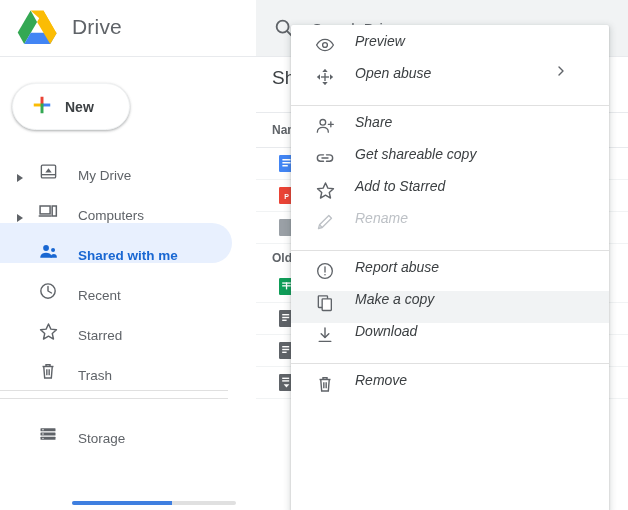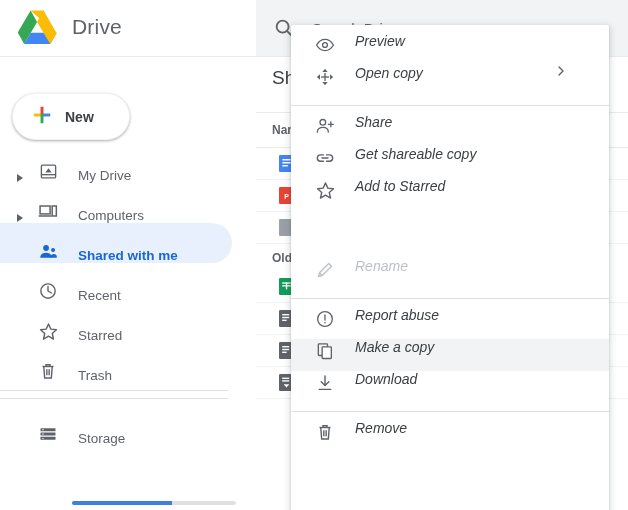--- a/index.html
+++ b/index.html
@@ -51,21 +51,21 @@
   }
   .search-input::placeholder { color: #5f6368; opacity: 1; }
 
   
   .sidebar {
     position: absolute; left: 0; top: 57px;
     width: 256px; height: 453px;
     background: #ffffff;
   }
   .new-btn {
-    position: absolute; left: 12px; top: 36px;
+    position: absolute; left: 12px; top: 26px;
     height: 47px; width: 118px;
     background: #ffffff;
     border: 1px solid #f1f3f4;
     border-radius: 24px;
     box-shadow: 0 1px 3px rgba(60,64,67,.30), 0 1px 2px rgba(60,64,67,.15);
     display: flex; align-items: center; gap: 12px;
     padding-left: 18px;
     cursor: pointer;
   }
   .new-label { font-size: 14px; font-weight: bold; color: #3c4043; }
@@ -176,21 +176,21 @@
   }
   .mi {
     position: relative;
     height: 32px;
     display: flex; 
     cursor: pointer;
     color: #3c4043;
     font-style: italic;
   }
   .mi.hovered { background: #f1f3f4; }
-  .mi.disabled { cursor: default; color: #bdc1c6; margin-top: 48px; }
+  .mi.disabled { cursor: default; color: #bdc1c6; }
   .mi .mi-ico {
     width: 24px; height: 24px; margin-left: 22px;
     display: flex; align-items: center; justify-content: center;
     color: #5f6368; flex: none;
   }
   .mi.disabled .mi-ico { color: #bdc1c6; }
   .mi .mi-label {
     margin-left: 18px;
     font-size: 14px;
     white-space: nowrap;
@@ -470,21 +470,21 @@
       <span class="mi-ico">
         <svg width="20" height="20" viewBox="0 0 24 24" fill="currentColor">
           <polygon points="12,2.2 15.2,6 8.8,6"></polygon>
           <polygon points="12,21.8 8.8,18 15.2,18"></polygon>
           <polygon points="2.2,12 6,8.8 6,15.2"></polygon>
           <polygon points="21.8,12 18,15.2 18,8.8"></polygon>
           <rect x="11.2" y="7.2" width="1.6" height="9.6"></rect>
           <rect x="7.2" y="11.2" width="9.6" height="1.6"></rect>
         </svg>
       </span>
-      <span class="mi-label">Open copy</span>
+      <span class="mi-label">Open abuse</span>
       <span class="mi-arrow">
         <svg width="12" height="12" viewBox="0 0 12 12" fill="none" stroke="currentColor" stroke-width="1.4">
           <polyline points="4,2 8,6 4,10" stroke-linecap="round" stroke-linejoin="round"></polyline>
         </svg>
       </span>
     </div>
 
     <div class="mi-sep"></div>
 
     <div class="mi">

